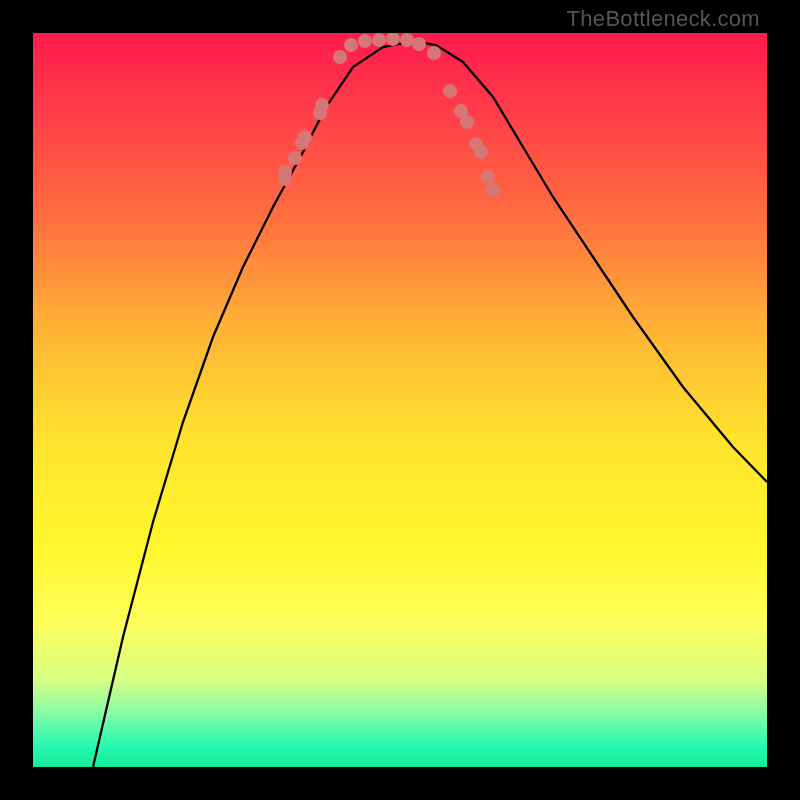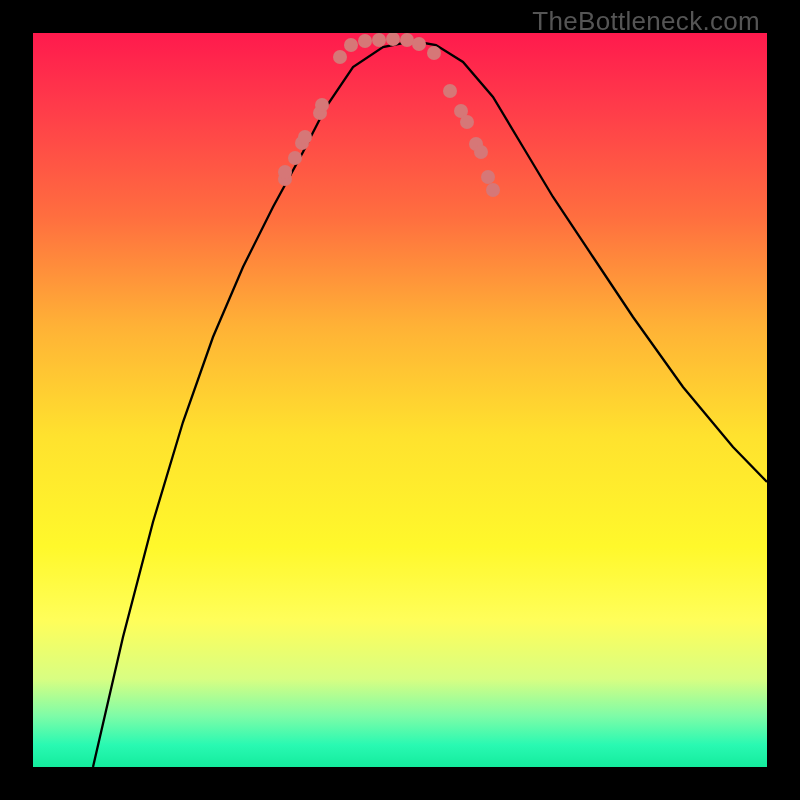--- a/index.html
+++ b/index.html
@@ -35,21 +35,21 @@
       #7ffca7 93%,
       #29f9b2 97%,
       #14ec9d 100%
     );
   }
   .watermark {
     position: absolute;
     top: 6px;
     right: 40px;
     color: #555;
-    font-size: 26px;
+    font-size: 22px;
     font-weight: 500;
     letter-spacing: 0.3px;
     font-family: Arial, sans-serif;
   }
   svg.curve {
     position: absolute;
     left: 0;
     top: 0;
     width: 734px;
     height: 734px;

